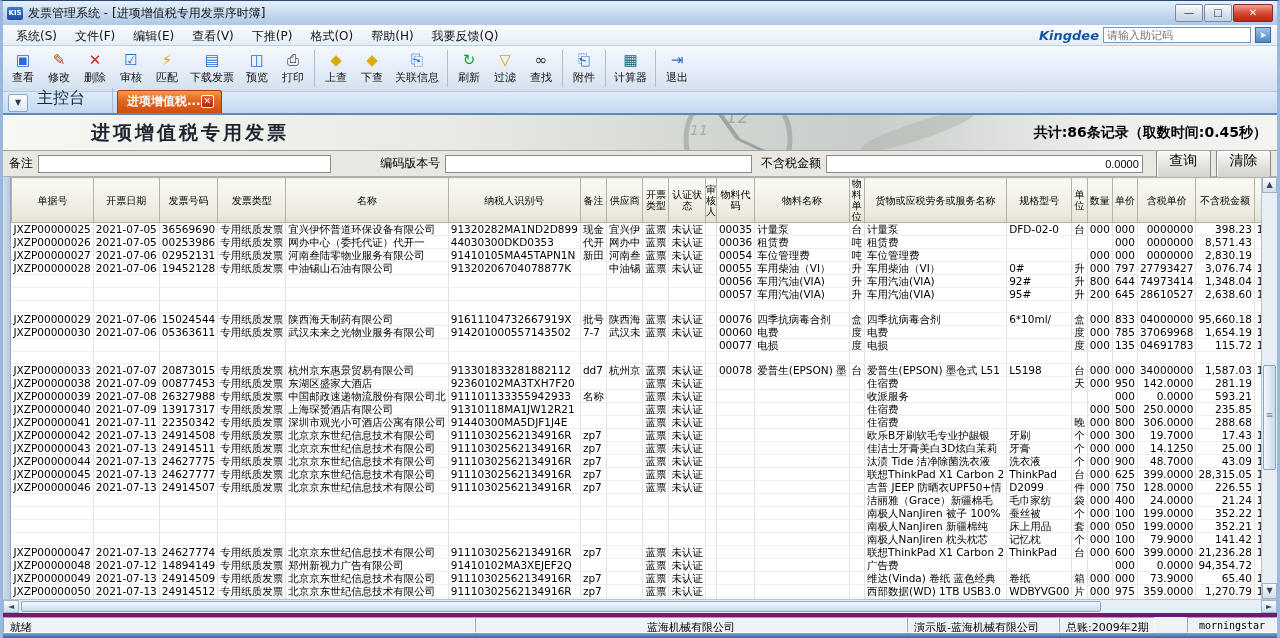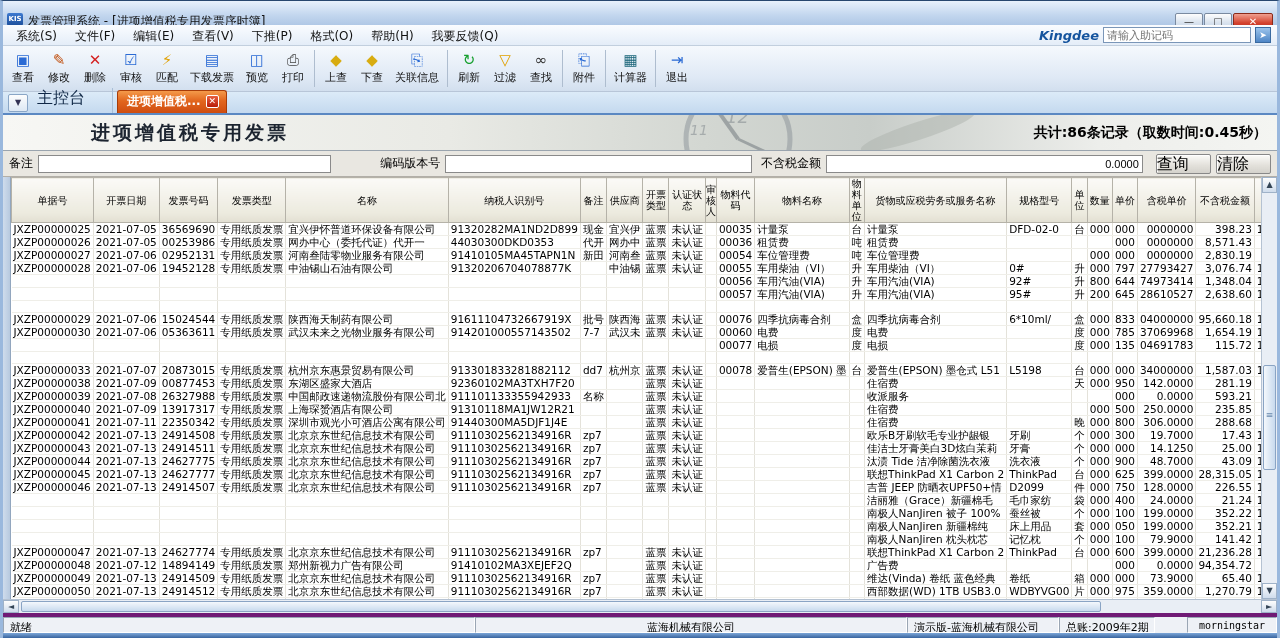--- a/index.html
+++ b/index.html
@@ -3,21 +3,21 @@
 <meta charset="utf-8">
 <style>
   * { box-sizing: border-box; margin: 0; padding: 0; }
   html,body { width:1280px; height:638px; overflow:hidden;
     font-family:"DejaVu Sans","Liberation Sans",sans-serif; }
   .window { position:absolute; inset:0; display:flex; flex-direction:column;
     background:#cfdef2; border:1px solid #27476f;
     border-left:3px solid #9ab8dd; border-right:3px solid #9ab8dd; border-bottom:none; }
 
   
-  .titlebar { height:22px; flex:0 0 22px; display:flex; 
+  .titlebar { height:22px; flex:0 0 22px; display:flex; align-items:center;
     background:linear-gradient(#e8f1fc,#c2d6ee 60%,#b0c8e6); padding:12px 4px; }
   .app-icon { width:16px; height:13px; background:linear-gradient(#3d7ad0,#1c4e9a);
     border-radius:2px; color:#fff; font-size:7px; font-weight:bold; line-height:13px;
     text-align:center; margin-right:5px; }
   .titlebar .title { font-size:12px; color:#111; }
   .winbtns { margin-left:auto; display:flex; gap:1px; }
   .winbtn { width:28px; height:18px; font-size:10px; line-height:16px; text-align:center;
     border:1px solid #7a8aa0; border-radius:2px; color:#333;
     background:linear-gradient(#fdfdfd,#d8e2ee 55%,#c4d2e4); }
   .winbtn.close { background:linear-gradient(#f0a090,#d44430 55%,#b82818); color:#fff;
@@ -46,21 +46,21 @@
   .tsep { width:1px; background:#aebdcf; margin:3px 3px; }
 
   
   .tabbar { height:23px; flex:0 0 23px; background:linear-gradient(#dcebf8,#c4d9ef);
     display:flex; align-items:flex-end; padding-left:3px; border-bottom:2px solid #5b88c2; }
   .tab-drop { width:20px; height:18px; margin:0 3px 1px 2px; border:1px solid #8aa6c6;
     background:linear-gradient(#fdfdfd,#dde8f4); font-size:8px; color:#335;
     text-align:center; line-height:16px; border-radius:2px; }
   .tab-plain { font-size:16px; color:#102846; padding:0 27px 4px 6px;
     border-right:1px solid #a8bed6; }
-  .tab-active { display:flex; align-items:center; gap:5px; font-size:12px; font-weight:bold;
+  .tab-active { display:flex; align-items:center; font-size:12px; font-weight:bold;
     color:#fff; background:linear-gradient(#f49a4a,#e2661e 45%,#cf4d10);
     border:1px solid #a83c08; border-bottom:none; border-radius:3px 3px 0 0;
     padding:2px 7px 3px 9px; margin-left:4px; }
   .tab-close { width:13px; height:13px; background:linear-gradient(#e86040,#b81c08);
     border:1px solid #fff; border-radius:2px; color:#fff; font-size:9px; line-height:11px;
     text-align:center; font-weight:bold; }
 
   
   .banner { height:36px; flex:0 0 36px; position:relative; overflow:hidden;
     background:linear-gradient(90deg,#f7f7f4 0%,#e9eae5 35%,#d3d7d2 55%,#c8cdc9 68%,#edeeeb 86%,#f4f5f2 100%);
@@ -71,21 +71,21 @@
   .record-info { position:absolute; right:10px; top:9px; font-size:14px; font-weight:bold; color:#000; }
 
   
   .filterbar { height:26px; flex:0 0 26px; background:#e9e7e1; border-bottom:1px solid #b2afa8;
     display:flex; align-items:center; padding:0 6px; gap:5px; }
   .flabel { font-size:12px; color:#000; white-space:nowrap; }
   .finput { height:18px; border:1px solid #8a8a8a; background:#fff; font-size:11px; padding:0 3px; }
   .fi-note { width:298px; margin-right:44px; }
   .fi-code { width:312px; margin-right:4px; }
   .fi-amount { width:322px; text-align:right; margin-right:8px; }
-  .fbtn { width:56px; height:20px; font-size:16px; color:#000; line-height:18px;
+  .fbtn { width:56px; height:28px; font-size:14px; color:#000; text-align:center; line-height:18px;
     background:linear-gradient(#fbfbf8,#e2e0da 60%,#d4d2cc); border:1px solid #888;
     border-radius:2px; box-shadow:inset 1px 1px 0 #fff; }
 
   
   .gridarea { flex:1 1 auto; display:flex; background:#fff; overflow:hidden; position:relative; }
   .gutter { flex:0 0 8px; background:linear-gradient(90deg,#cfdcec,#b7c9df); border-right:1px solid #92a6be; }
   .tablewrap { flex:1 1 auto; overflow:hidden; }
   table.grid { border-collapse:collapse; table-layout:fixed; }
   table.grid th { height:24px; font-size:10px; font-weight:normal; color:#000; text-align:center;
     background:linear-gradient(#fbfaf7,#eceade 80%,#e2dfd2);

